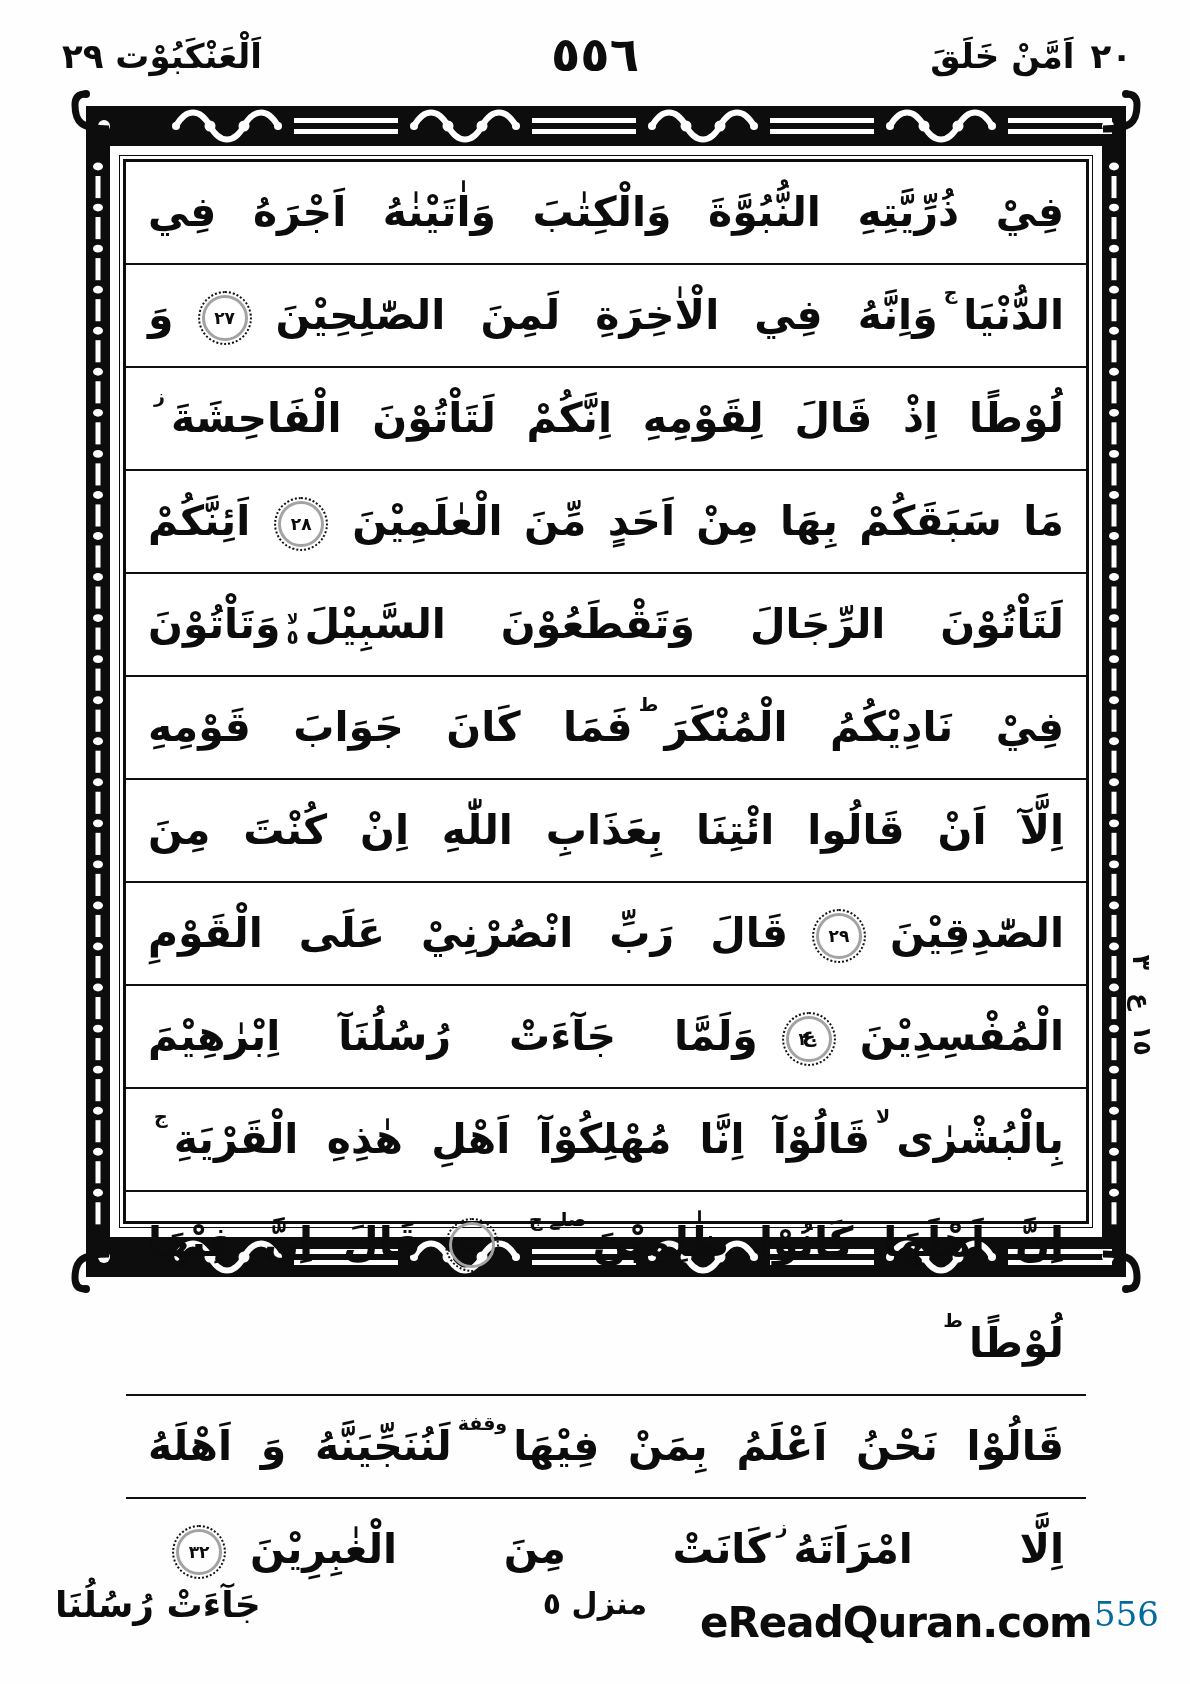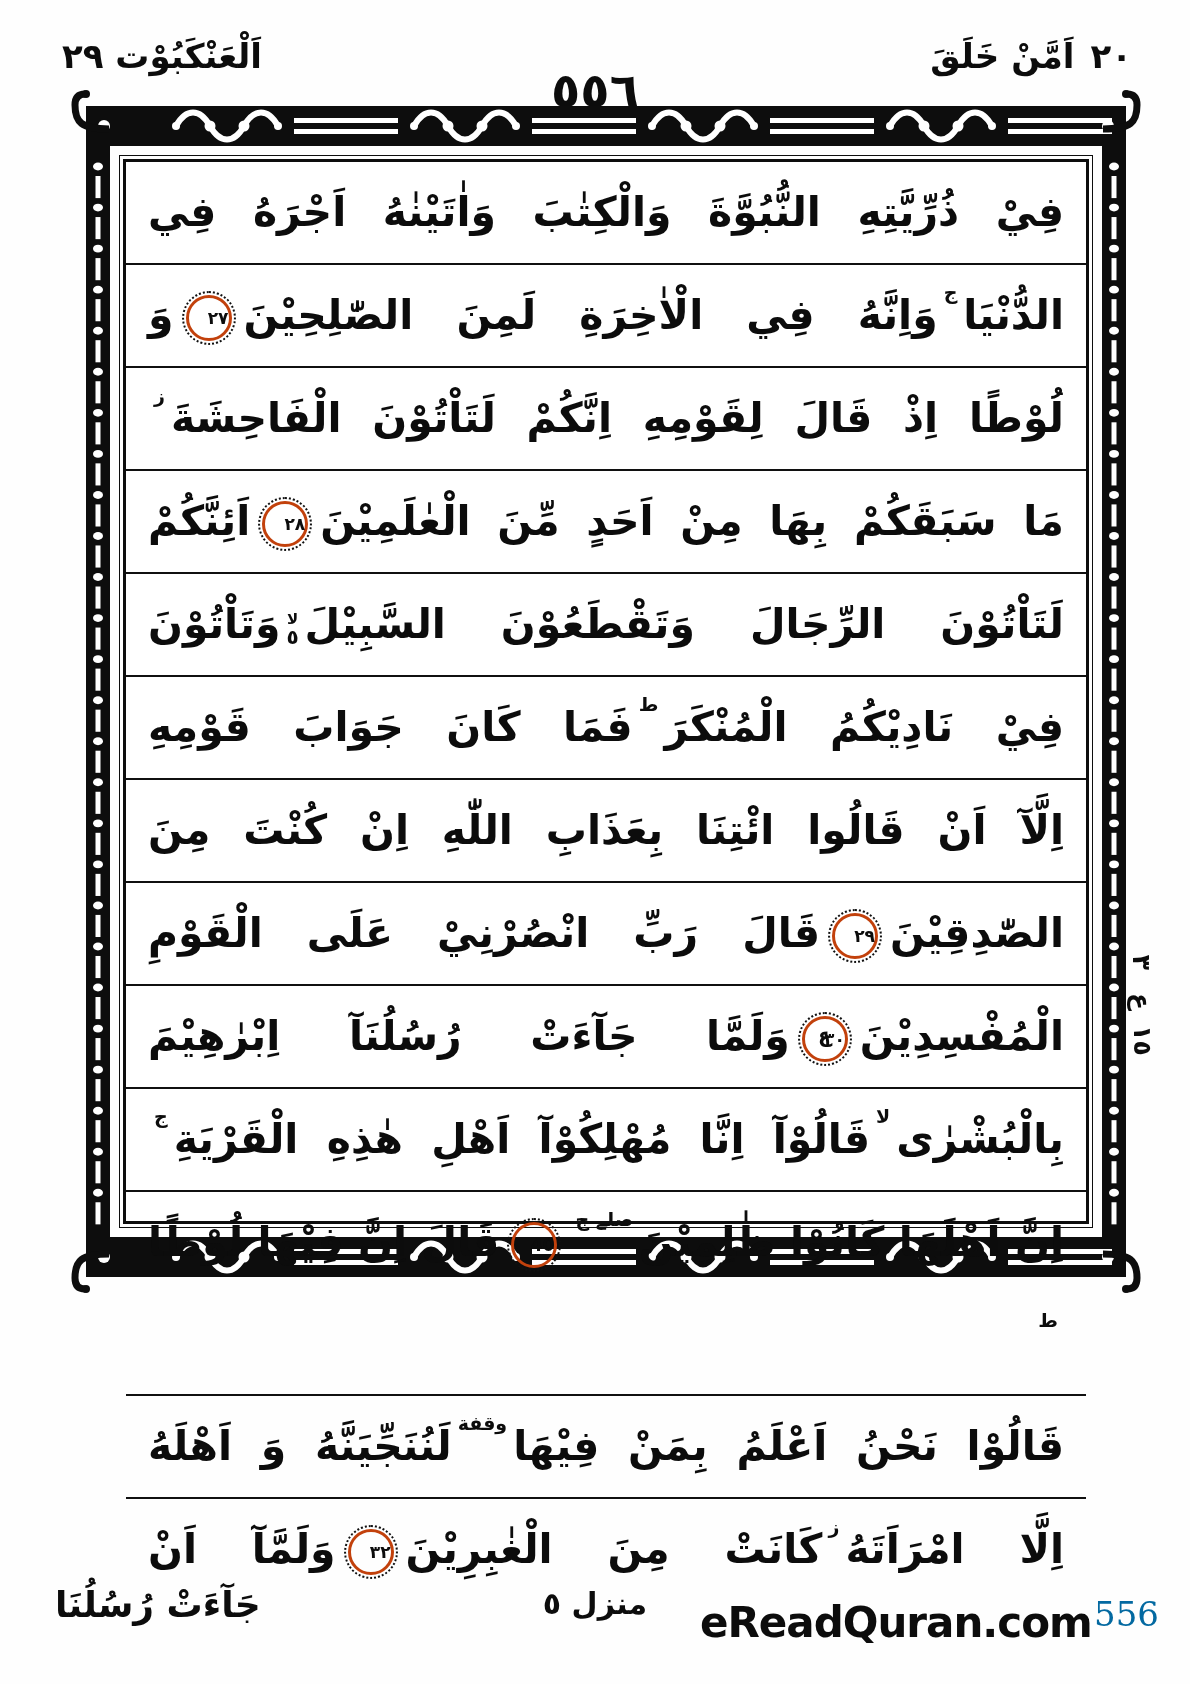--- a/index.html
+++ b/index.html
@@ -1,21 +1,21 @@
 <!DOCTYPE html>
 <html><head>
 <meta charset="utf-8">
 <style>
   html,body{margin:0;padding:0;background:#e9e9e9;}
   .sheet{position:relative;width:1190px;height:1684px;background:#fefefe;overflow:hidden;
          font-family:"DejaVu Sans",sans-serif;color:#0c0c0c;}
 
   
   .hdr-left{position:absolute;left:62px;top:36px;font-size:34px;font-weight:700;direction:rtl;}
-  .hdr-center{position:absolute;left:50%;top:26px;transform:translateX(-50%);font-size:48px;font-weight:700;margin-top:36px;}
+  .hdr-center{position:absolute;left:50%;top:26px;transform:translateX(-50%);font-size:48px;font-weight:700;}
   .hdr-right{position:absolute;right:58px;top:36px;display:flex;align-items:flex-end;gap:16px;font-size:34px;font-weight:700;text-align:right;}
 
   
   .frame{position:absolute;left:86px;top:106px;width:1040px;height:1171px;}
   .band{position:absolute;background:#0d0d0d;overflow:hidden;}
   .band.top{left:0;top:0;width:100%;height:40px;}
   .band.bottom{left:0;bottom:0;width:100%;height:40px;}
   .band.leftb{left:0;top:40px;bottom:40px;width:24px;}
   .band.rightb{right:0;top:40px;bottom:40px;width:24px;}
   .band svg{display:block;width:100%;height:100%;}
@@ -29,24 +29,24 @@
   .textbox{position:absolute;left:37px;right:37px;top:53px;bottom:53px;background:#fff;
            border:3px solid #0d0d0d;outline:1px solid #0d0d0d;outline-offset:3px;
            display:flex;flex-direction:column;}
   .qline{flex:1;border-bottom:2px solid #101010;direction:rtl;
          text-align:justify;text-align-last:justify;
          padding:0 22px;font-size:41px;font-weight:700;line-height:101px;}
   .qline:last-child{border-bottom:none;}
   .qt{white-space:normal;}
 
   
-  .ayah{display:inline-flex;align-items:center;justify-content:flex-start;position:relative;
-        width:40px;height:40px;border:3px solid #c2410c;border-radius:50%;
+  .ayah{display:inline-flex;align-items:center;justify-content:center;position:relative;
+        width:40px;height:40px;border:3px solid #a3a3a3;border-radius:50%;
         outline:2px dotted #101010;outline-offset:2px;
-        margin:0 12px;vertical-align:middle;}
+        margin:0 28px;vertical-align:middle;}
   .ayah .num{font-size:17px;font-weight:700;line-height:1;}
   .ayah .amark{position:absolute;top:-34px;left:50%;transform:translateX(-50%);font-size:20px;}
 
   
   .waqf{display:inline-block;font-size:19px;font-weight:700;vertical-align:30px;
         line-height:1;margin:0 6px;}
   .waqf.stack{display:inline-flex;flex-direction:column;align-items:center;vertical-align:14px;}
   .waqf .wtop{font-size:15px;}
   .waqf .wbot{font-size:20px;}
 
@@ -274,21 +274,21 @@
             <span class="num">٣٠</span>
             <span class="amark">ع</span>
           </span><span class="qt">وَلَمَّا جَآءَتْ رُسُلُنَآ اِبْرٰهِيْمَ</span></div>
         <div class="qline"><span class="qt">بِالْبُشْرٰى</span><span class="waqf">لا</span><span class="qt">قَالُوْآ اِنَّا مُهْلِكُوْآ اَهْلِ هٰذِهِ الْقَرْيَةِ</span><span class="waqf">ج</span></div>
         <div class="qline"><span class="qt">اِنَّ اَهْلَهَا كَانُوْا ظٰلِمِيْنَ</span><span class="waqf">صلے ج</span><span class="ayah">
             <span class="num">40</span>
           </span><span class="qt">قَالَ اِنَّ فِيْهَا لُوْطًا</span><span class="waqf">ط</span></div>
         <div class="qline"><span class="qt">قَالُوْا نَحْنُ اَعْلَمُ بِمَنْ فِيْهَا</span><span class="waqf">وقفة</span><span class="qt">لَنُنَجِّيَنَّهُ وَ اَهْلَهُ</span></div>
         <div class="qline"><span class="qt">اِلَّا امْرَاَتَهُ</span><span class="waqf">ز</span><span class="qt">كَانَتْ مِنَ الْغٰبِرِيْنَ</span><span class="ayah">
             <span class="num">٣٢</span>
-          </span><span class="qt">وَلَمَّآ اَنْ</span></div>
+          </span></div>
       </div>
   </div>
 
   <div class="ruku-note">
     <span>٣</span>
     <span>ع</span>
     <span>١٥</span>
   </div>
 
   <div class="catchword">جَآءَتْ رُسُلُنَا</div>

